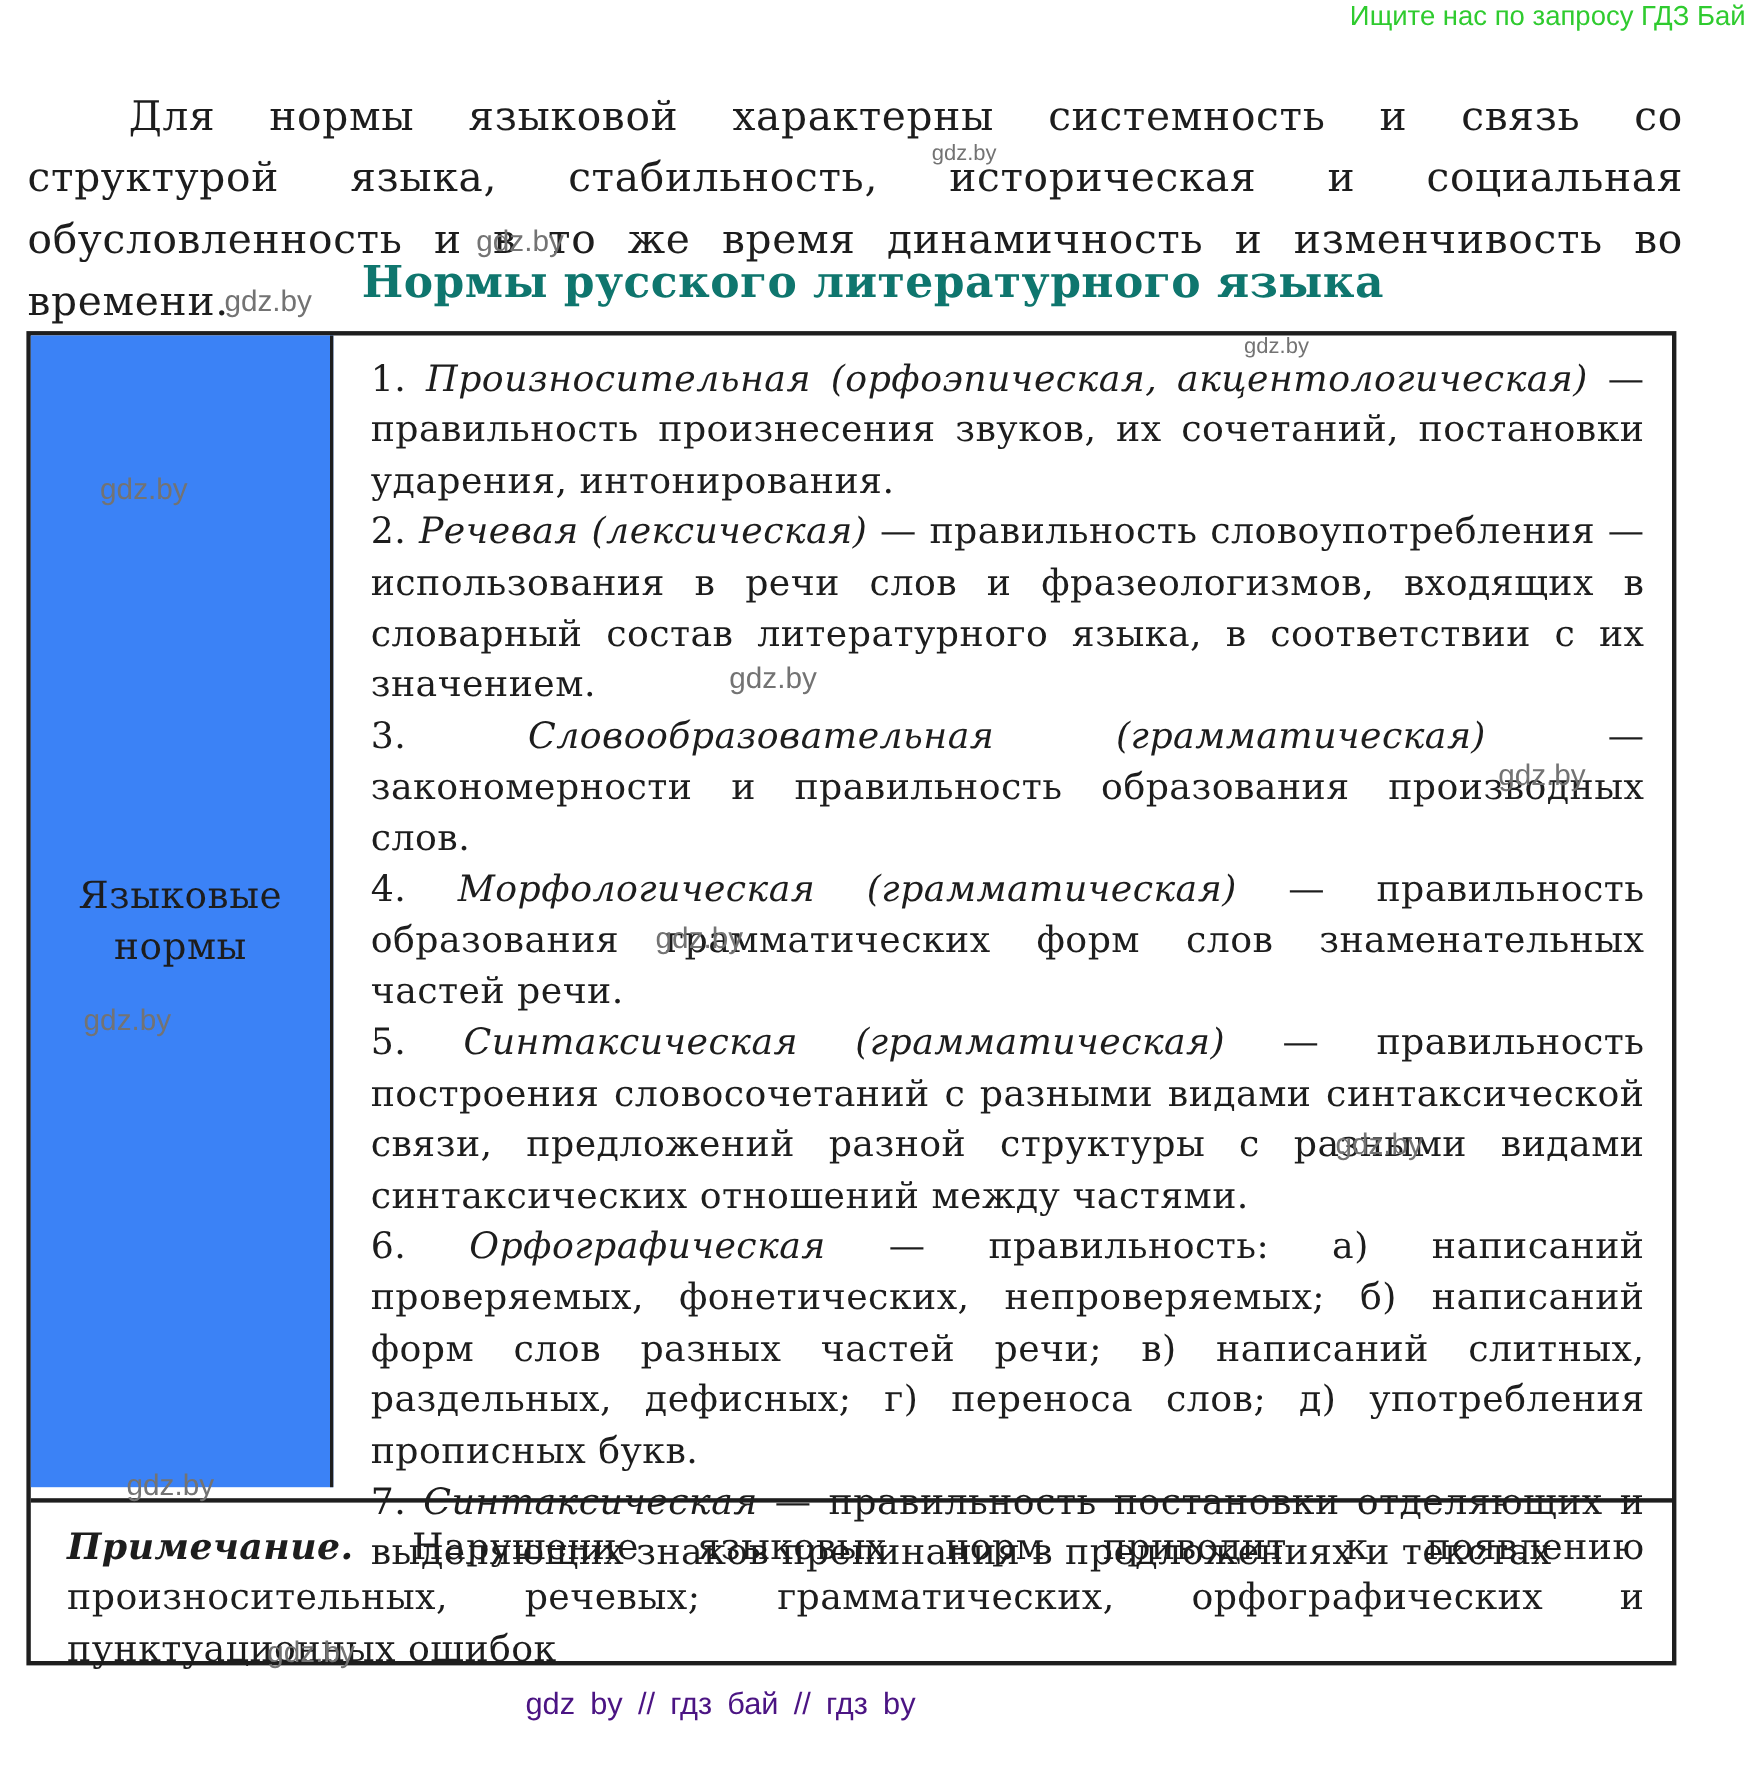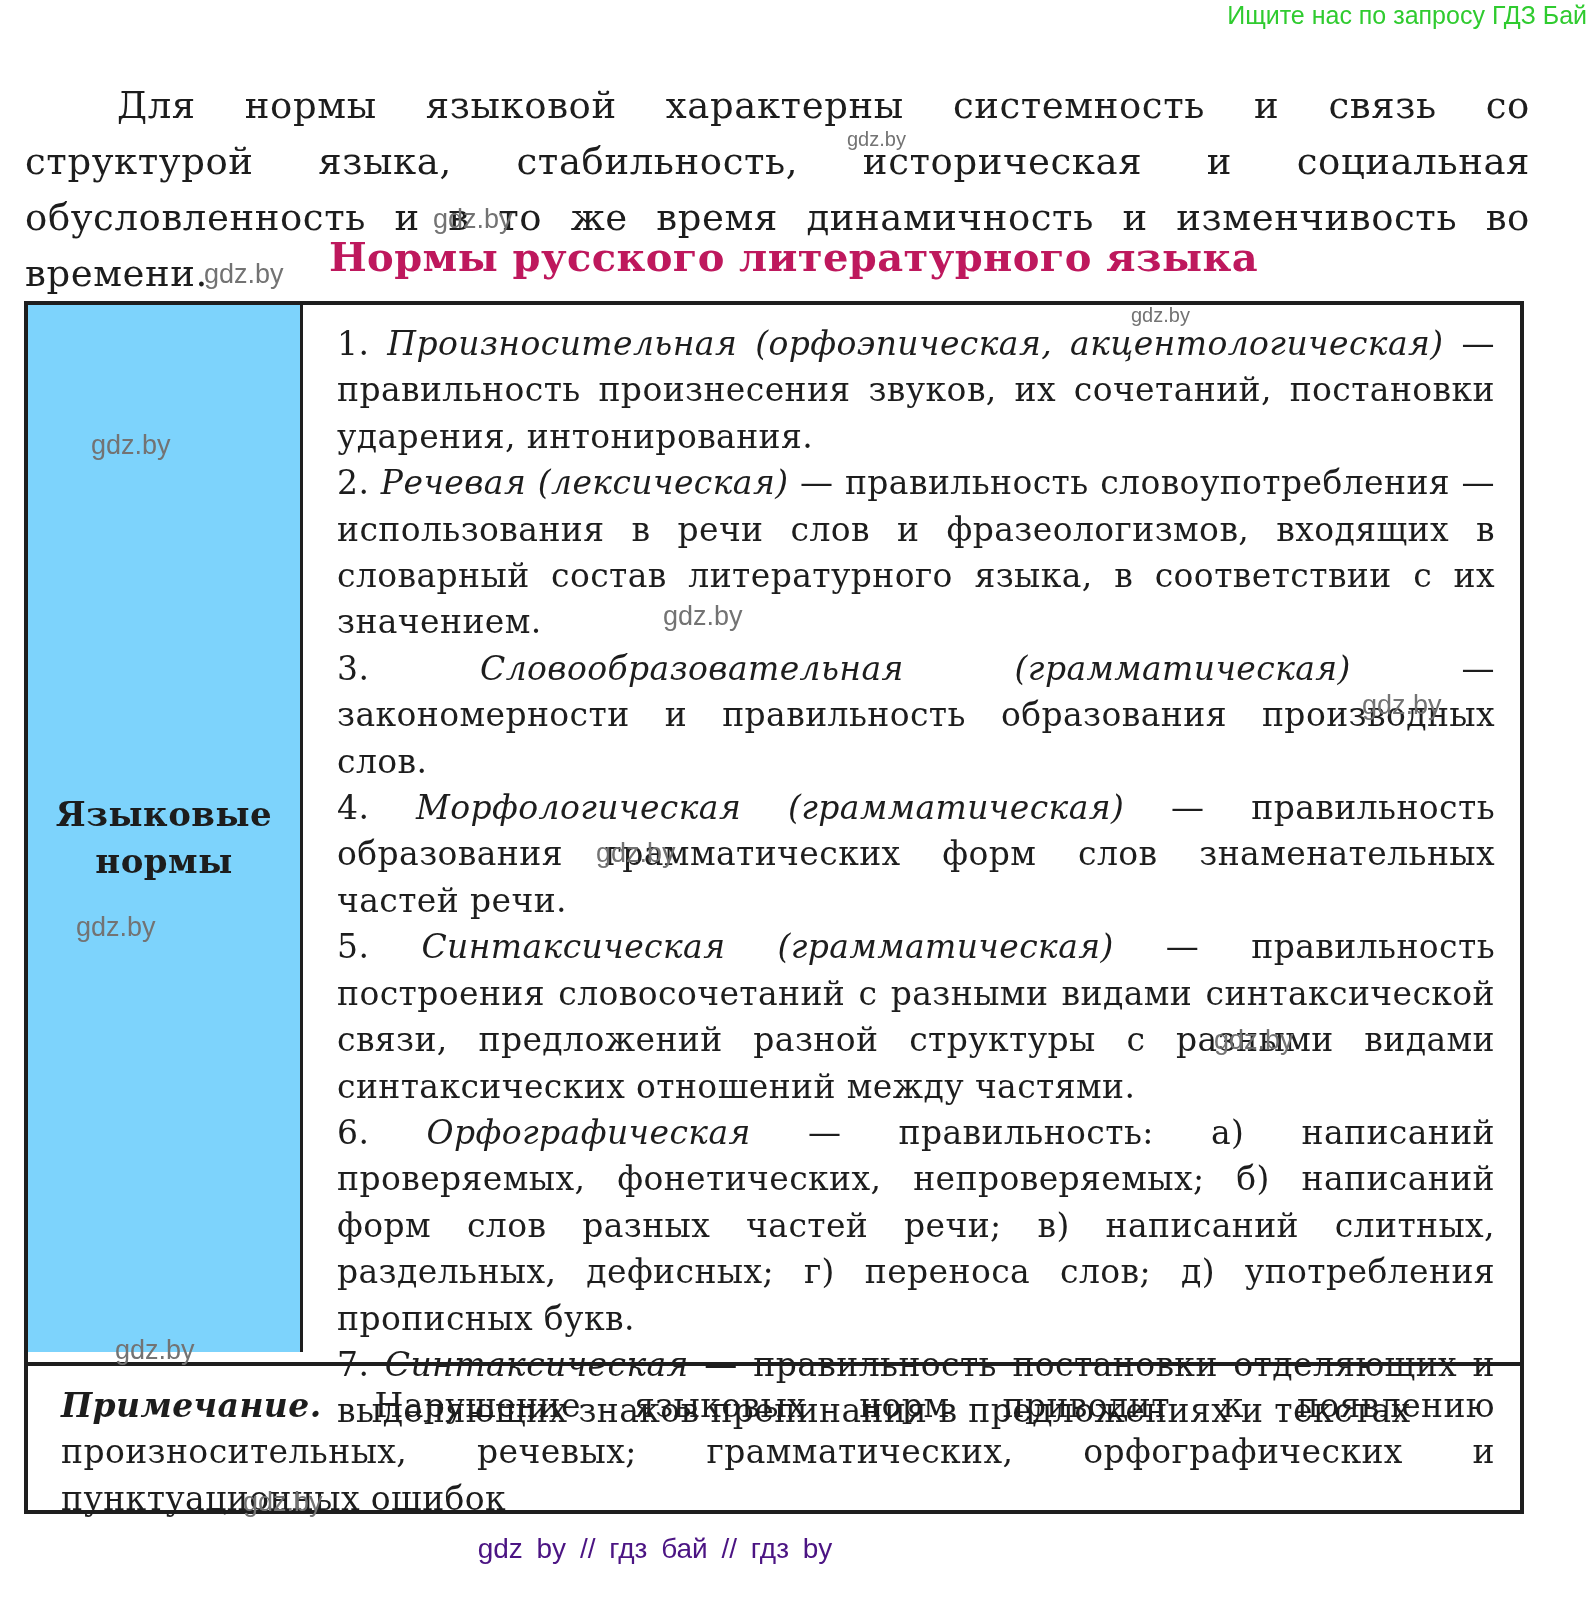--- a/index.html
+++ b/index.html
@@ -49,42 +49,41 @@
     .intro .indent { display: inline-block; width: 92px; }
     .section-title {
       position: absolute;
       left: 0;
       top: 233px;
       width: 1587px;
       text-align: center;
       padding-left: 0;
       font-size: 40px;
       font-weight: bold;
-      color: #be185d;
+      color: #0f766e;
       letter-spacing: 0.4px;
     }
     .table {
       position: absolute;
       left: 24px;
       top: 301px;
       width: 1500px;
       height: 1213px;
       border: 4px solid #1e1e1e;
       box-sizing: border-box;
     }
     .left-cell {
       position: absolute;
       left: 0;
       top: 0;
       width: 275px;
       height: 1047px;
-      background: #7dd3fc;
+      background: #3b82f6;
       border-right: 3px solid #1e1e1e;
       box-sizing: border-box;
-      font-weight: bold;
     }
     .left-label {
       position: absolute;
       left: 0;
       top: 486px;
       width: 272px;
       text-align: center;
       font-size: 34px;
       line-height: 47px;
       letter-spacing: 0.5px;

